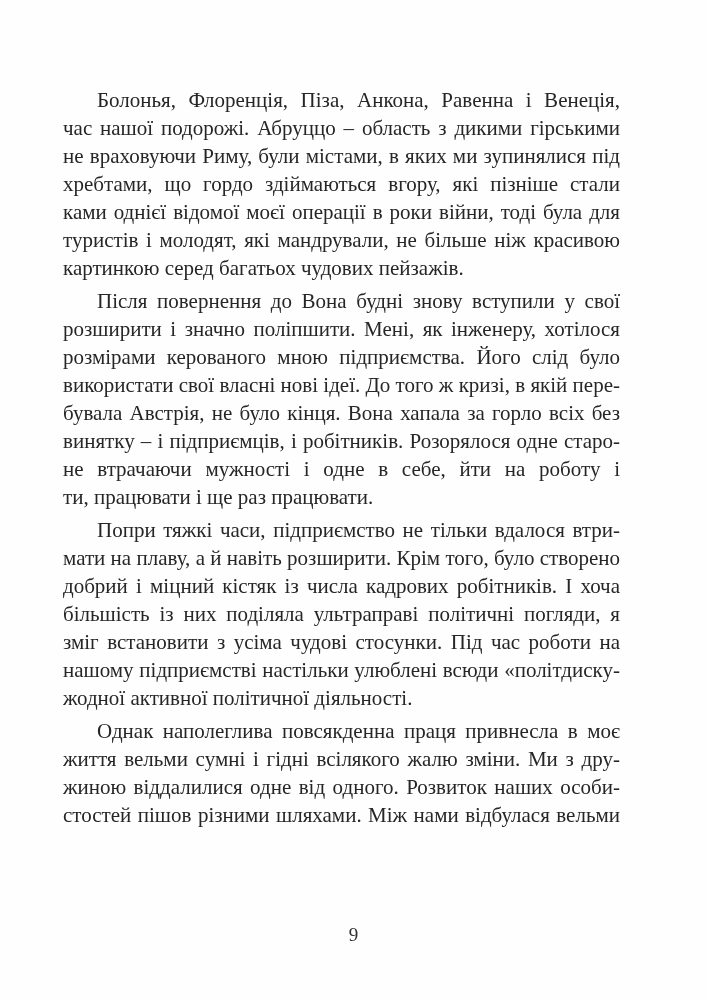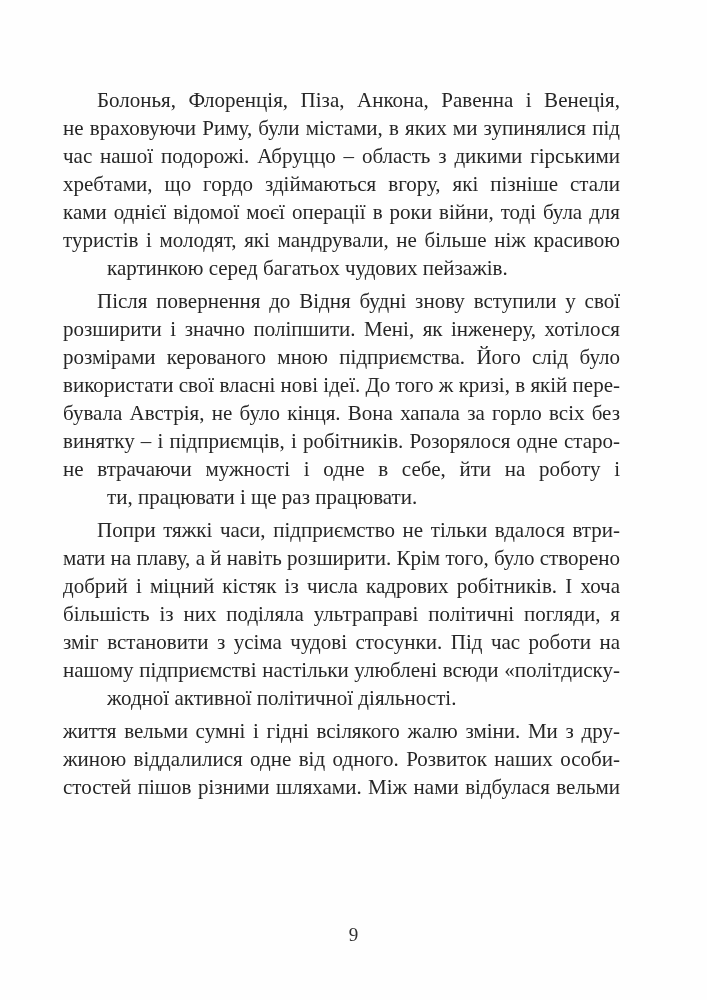--- a/index.html
+++ b/index.html
@@ -34,65 +34,65 @@
     text-align-last: justify;
     height: 28px;
     overflow: hidden;
     white-space: nowrap-disabled; 
   }
   .line.first-line {
     text-indent: 34px;
   }
   .line.end-line {
     text-align-last: left;
-    margin-left: 44px;
   }
   .page-number {
     position: absolute;
     left: 0;
     top: 924px;
     width: 707px;
     text-align: center;
     font-size: 19px;
     color: #303030;
   }
 </style>
 </head>
 <body>
 
 <div class="page">
   <div class="text-block" id="text-block">
       <div class="para">
         <div class="line first-line">Болонья, Флоренція, Піза, Анкона, Равенна і Венеція,</div>
+        <div class="line">час нашої подорожі. Абруццо – область з дикими гірськими</div>
         <div class="line">не враховуючи Риму, були містами, в яких ми зупинялися під</div>
-        <div class="line">час нашої подорожі. Абруццо – область з дикими гірськими</div>
         <div class="line">хребтами, що гордо здіймаються вгору, які пізніше стали свід-</div>
         <div class="line">ками однієї відомої моєї операції в роки війни, тоді була для</div>
         <div class="line">туристів і молодят, які мандрували, не більше ніж красивою</div>
         <div class="line end-line">картинкою серед багатьох чудових пейзажів.</div>
       </div>
       <div class="para">
-        <div class="line first-line">Після повернення до Відня будні знову вступили у свої</div>
+        <div class="line first-line">Після повернення до Вона будні знову вступили у свої</div>
         <div class="line">розширити і значно поліпшити. Мені, як інженеру, хотілося</div>
         <div class="line">розмірами керованого мною підприємства. Його слід було</div>
         <div class="line">використати свої власні нові ідеї. До того ж кризі, в якій пере-</div>
         <div class="line">бувала Австрія, не було кінця. Вона хапала за горло всіх без</div>
         <div class="line">винятку – і підприємців, і робітників. Розорялося одне старо-</div>
         <div class="line">не втрачаючи мужності і одне в себе, йти на роботу і працюва-</div>
         <div class="line end-line">ти, працювати і ще раз працювати.</div>
       </div>
       <div class="para">
         <div class="line first-line">Попри тяжкі часи, підприємство не тільки вдалося втри-</div>
         <div class="line">мати на плаву, а й навіть розширити. Крім того, було створено</div>
         <div class="line">добрий і міцний кістяк із числа кадрових робітників. І хоча</div>
         <div class="line">більшість із них поділяла ультраправі політичні погляди, я</div>
         <div class="line">зміг встановити з усіма чудові стосунки. Під час роботи на</div>
         <div class="line">нашому підприємстві настільки улюблені всюди «політдиску-</div>
         <div class="line end-line">жодної активної політичної діяльності.</div>
       </div>
       <div class="para">
+        <div class="line first-line">Однак наполеглива повсякденна праця привнесла в моє</div>
         <div class="line">життя вельми сумні і гідні всілякого жалю зміни. Ми з дру-</div>
         <div class="line">жиною віддалилися одне від одного. Розвиток наших особи-</div>
         <div class="line">стостей пішов різними шляхами. Між нами відбулася вельми</div>
       </div>
     </div>
   <div class="page-number">9</div>
 </div>
 
 </body></html>

